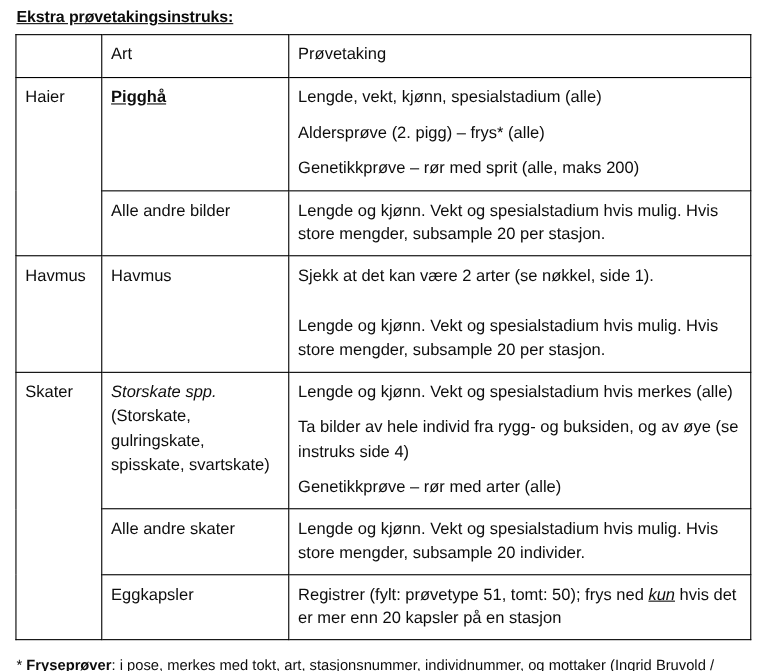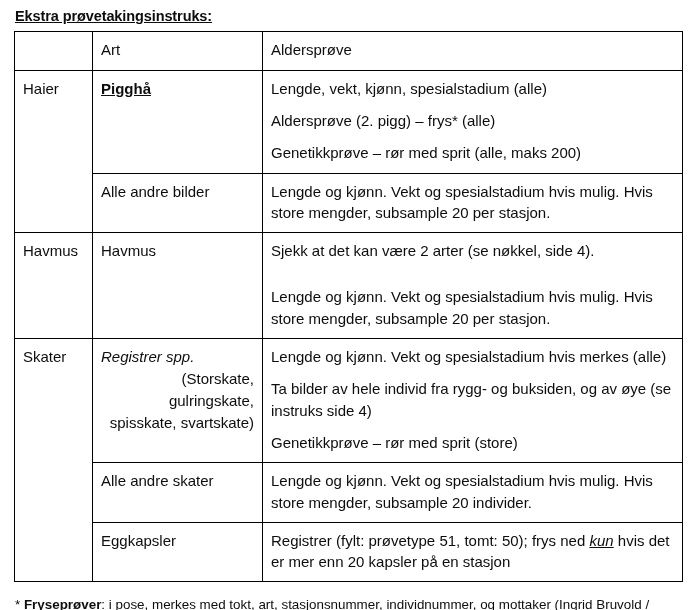--- a/index.html
+++ b/index.html
@@ -66,21 +66,20 @@
   .bold { font-weight: bold; text-decoration: underline; }
   .uline { text-decoration: underline; font-style: italic; }
 
   .species-head {
     margin: 0 0 1px 0;
     font-style: italic;
   }
   .species-list {
     margin: 0;
     line-height: 1.46;
-    text-align: right;
   }
 
   .footnote {
     margin-top: 13px;
     margin-left: 1px;
     font-size: 13.4px;
     line-height: 1.55;
     max-width: 662px;
   }
 </style>
@@ -94,21 +93,21 @@
   <table class="instruks">
     <colgroup>
       <col class="c1">
         <col class="c2">
         <col class="c3">
     </colgroup>
     <thead>
       <tr>
         <th class="hdr"></th>
         <th class="hdr">Art</th>
-        <th class="hdr">Aldersprøve</th>
+        <th class="hdr">Prøvetaking</th>
       </tr>
     </thead>
     <tbody>
 
       <tr>
         <td rowspan="2">Haier</td>
         <td>
           <span class="bold">Pigghå</span>
         </td>
         <td>
@@ -124,38 +123,38 @@
         <td>
           <p class="para tight">Lengde og kjønn. Vekt og spesialstadium hvis mulig. Hvis store mengder, subsample 20 per stasjon.</p>
         </td>
       </tr>
 
       <tr>
         <td>Havmus</td>
         <td>Havmus</td>
         <td>
           <div class="cell-group">
-            <p class="para">Sjekk at det kan være 2 arter (se nøkkel, side 4).</p>
+            <p class="para">Sjekk at det kan være 2 arter (se nøkkel, side 1).</p>
             <div class="spacer-line"></div>
             <p class="para tight">Lengde og kjønn. Vekt og spesialstadium hvis mulig. Hvis store mengder, subsample 20 per stasjon.</p>
           </div>
         </td>
       </tr>
 
       <tr>
         <td rowspan="3">Skater</td>
         <td>
-          <p class="species-head">Registrer spp.</p>
+          <p class="species-head">Storskate spp.</p>
           <p class="species-list">(Storskate, gulringskate, spisskate, svartskate)</p>
         </td>
         <td>
           <div class="cell-group">
             <p class="para">Lengde og kjønn. Vekt og spesialstadium hvis merkes (alle)</p>
             <p class="para">Ta bilder av hele individ fra rygg- og buksiden, og av øye (se instruks side 4)</p>
-            <p class="para">Genetikkprøve – rør med sprit (store)</p>
+            <p class="para">Genetikkprøve – rør med arter (alle)</p>
           </div>
         </td>
       </tr>
       <tr>
         <td>Alle andre skater</td>
         <td>
           <p class="para tight">Lengde og kjønn. Vekt og spesialstadium hvis mulig. Hvis store mengder, subsample 20 individer.</p>
         </td>
       </tr>
       <tr>

